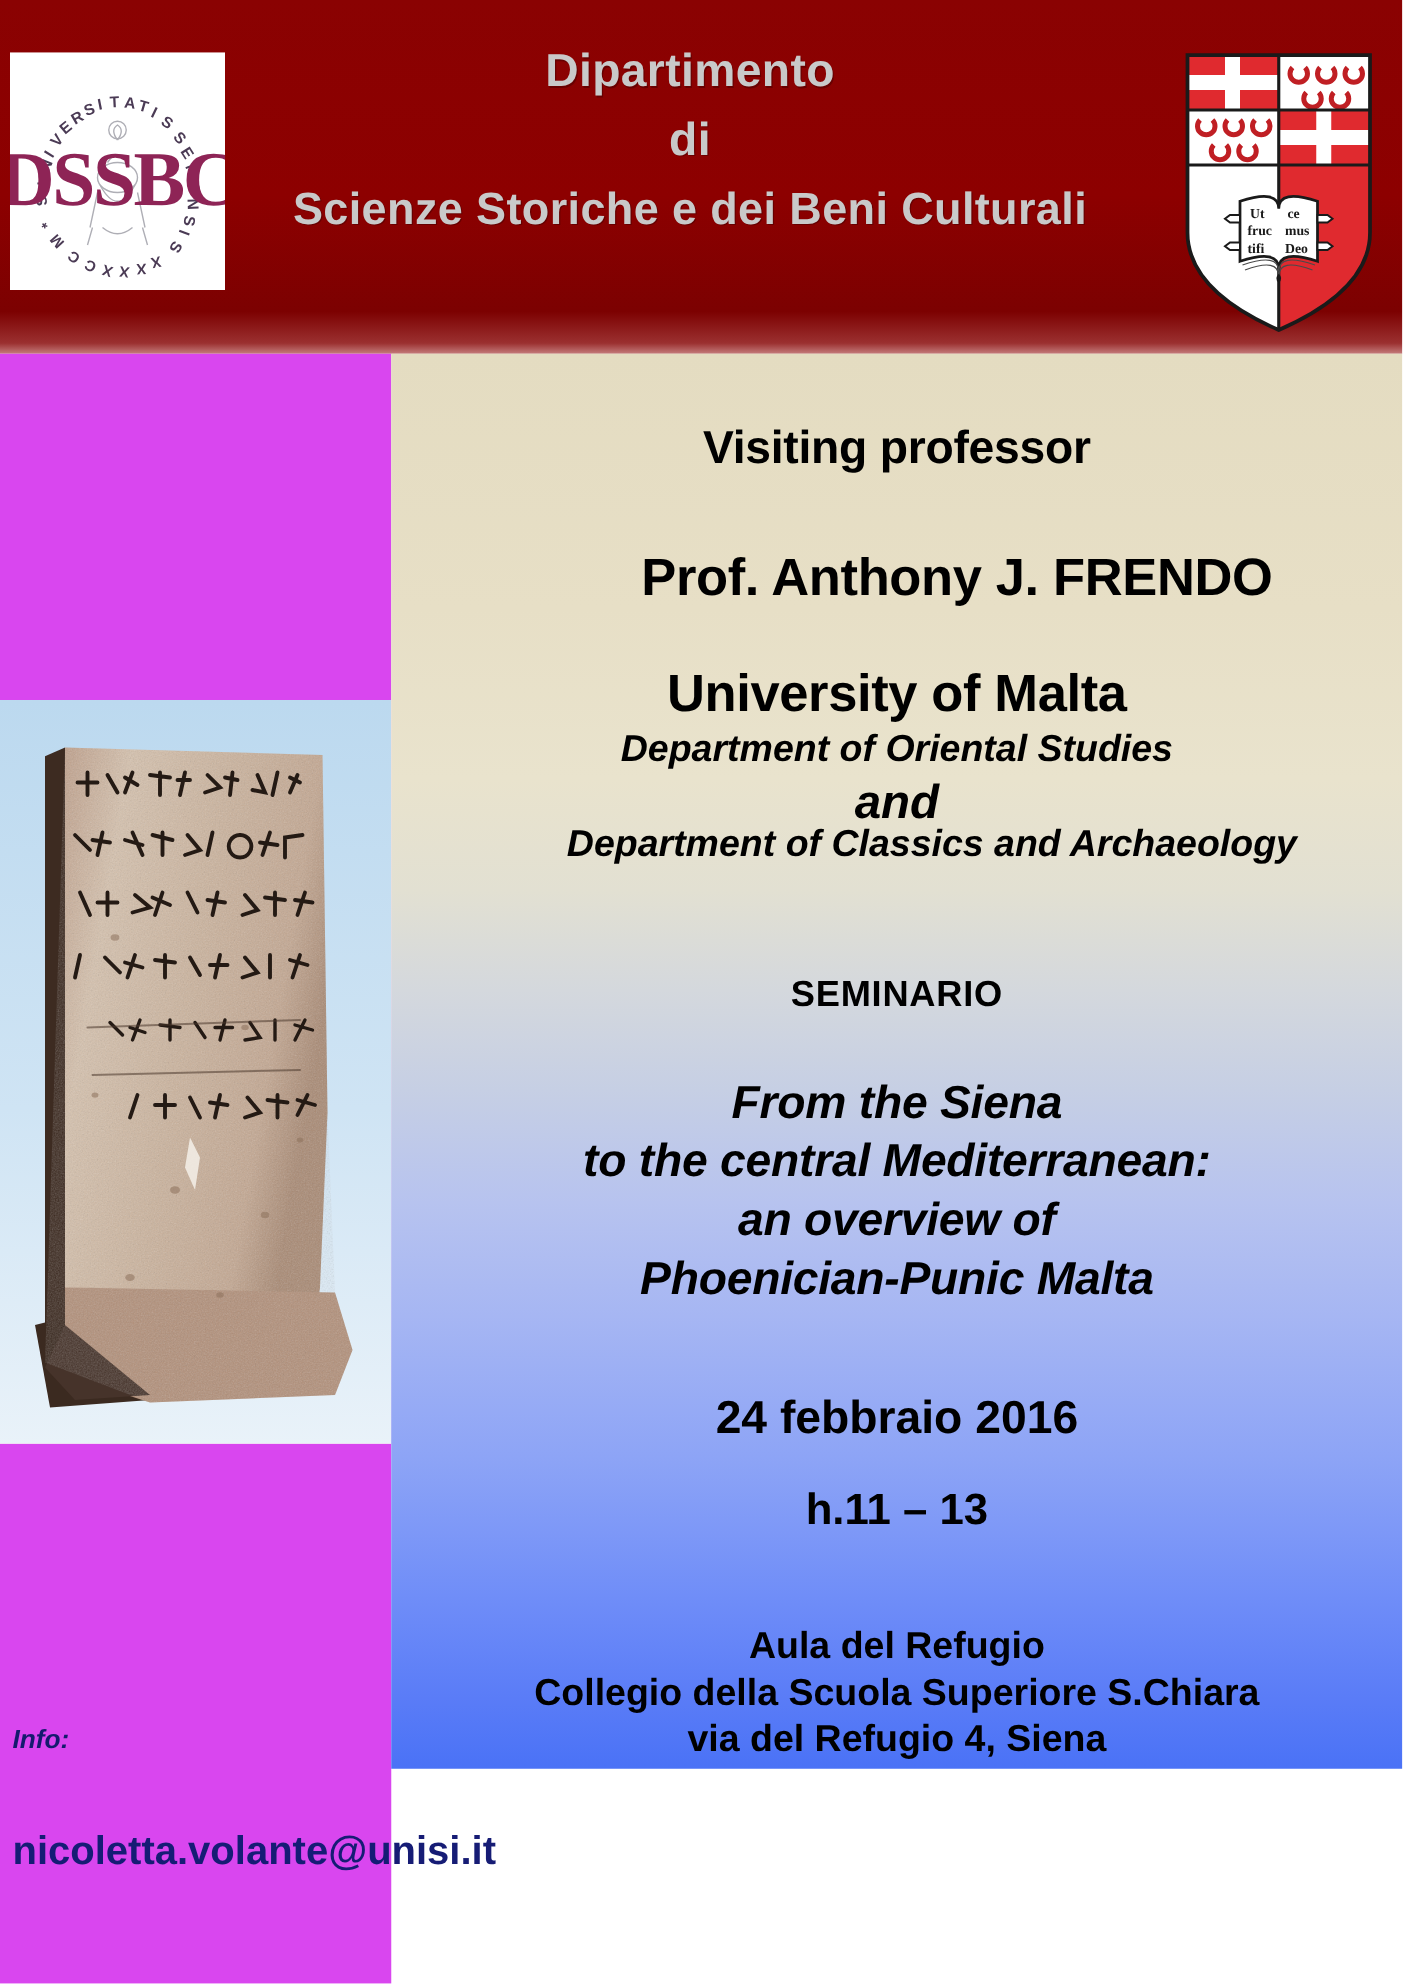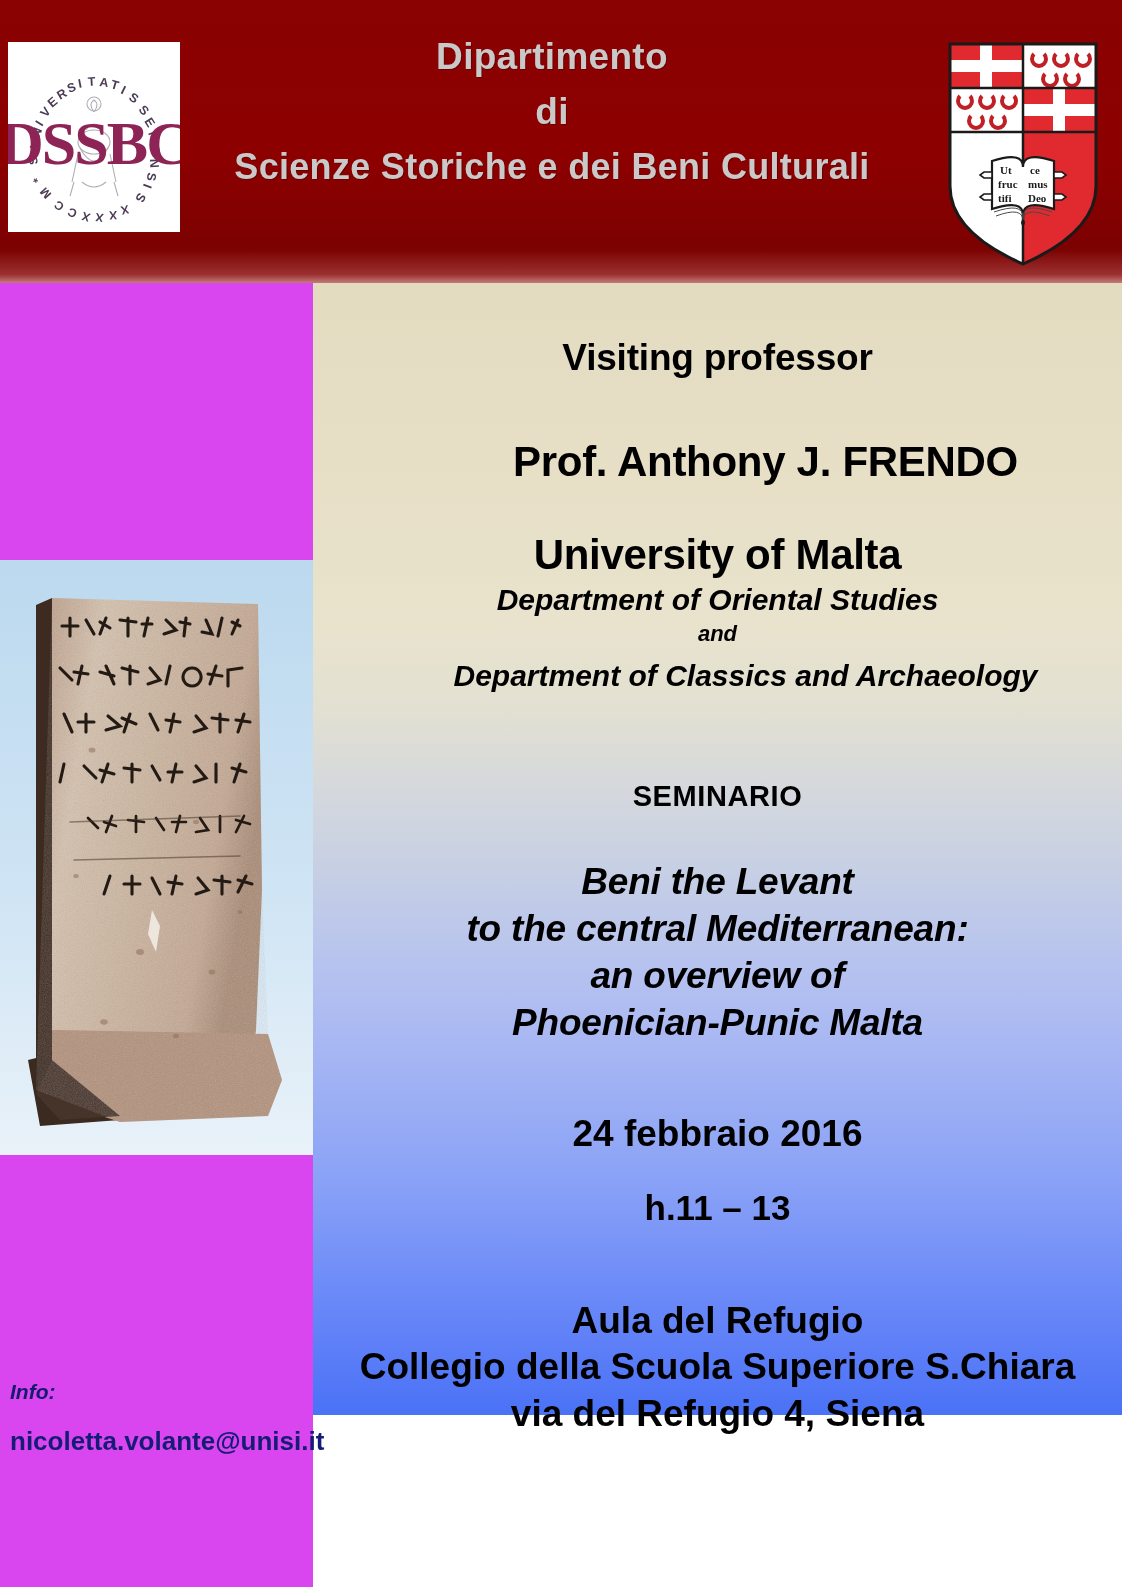--- a/index.html
+++ b/index.html
@@ -83,24 +83,24 @@
   }
   .info-label {
     font-family: "Liberation Sans", sans-serif;
     font-style: italic;
     font-weight: bold;
     font-size: 21px;
     color: #141a6e;
     white-space: nowrap;
   }
   .info-email {
-    margin-top: 22px;
+    margin-top: 58px;
     font-family: "Liberation Sans", sans-serif;
     font-weight: bold;
-    font-size: 26px;
+    font-size: 32px;
     color: #161c75;
     white-space: nowrap;
   }
 
   
   .right-panel {
     position: absolute;
     left: 313px; top: 283px;
     width: 809px;
     height: 1132px;
@@ -132,21 +132,21 @@
   .t-univ {
     position: absolute; left: 0; top: 248px; width: 809px;
     font-size: 42px; font-weight: bold; letter-spacing: -0.3px;
   }
   .t-dept1 {
     position: absolute; left: 0; top: 300px; width: 809px;
     font-size: 30px; font-weight: bold; font-style: italic;
   }
   .t-and {
     position: absolute; left: 0; top: 338px; width: 809px;
-    font-size: 22px; font-weight: bold; font-style: italic;
+    font-size: 38px; font-weight: bold; font-style: italic;
   }
   .t-dept2 {
     position: absolute; left: 0; top: 376px; width: 809px;
     font-size: 30px; font-weight: bold; font-style: italic; padding-left: 28px;
   }
   .t-seminario {
     position: absolute; left: 0; top: 497px; width: 809px;
     font-size: 29px; font-weight: bold; letter-spacing: 0.6px;
   }
   .t-title {
@@ -157,21 +157,21 @@
   .t-date {
     position: absolute; left: 0; top: 830px; width: 809px;
     font-size: 37px; font-weight: bold;
   }
   .t-time {
     position: absolute; left: 0; top: 905px; width: 809px;
     font-size: 35px; font-weight: bold;
   }
   .t-venue {
     position: absolute; left: 0; top: 1015px; width: 809px;
-    font-size: 37px; font-weight: bold; line-height: 1.25;
+    font-size: 30px; font-weight: bold; line-height: 1.25;
   }
 </style>
 </head>
 <body>
 
 <div class="poster">
 
   <div class="header-band">
 
     <div class="logo-box">
@@ -453,21 +453,21 @@
     <div class="t-name">Prof. Anthony J. FRENDO</div>
 
     <div class="t-univ">University of Malta</div>
     <div class="t-dept1">Department of Oriental Studies</div>
     <div class="t-and">and</div>
     <div class="t-dept2">Department of Classics and Archaeology</div>
 
     <div class="t-seminario">SEMINARIO</div>
 
     <div class="t-title">
-      <div>Beni the Levant</div>
+      <div>From the Siena</div>
       <div>to the central Mediterranean:</div>
       <div>an overview of</div>
       <div>Phoenician-Punic Malta</div>
     </div>
 
     <div class="t-date">24 febbraio 2016</div>
     <div class="t-time">h.11 – 13</div>
 
     <div class="t-venue">
       <div>Aula del Refugio</div>

